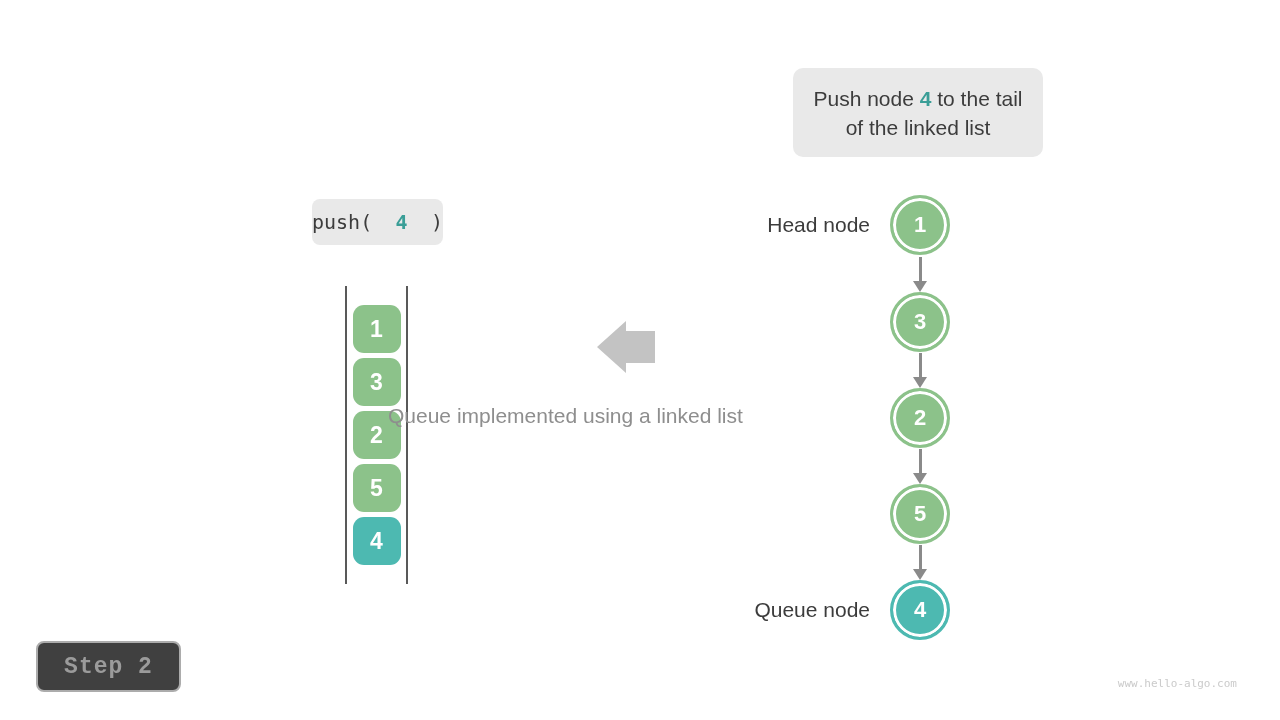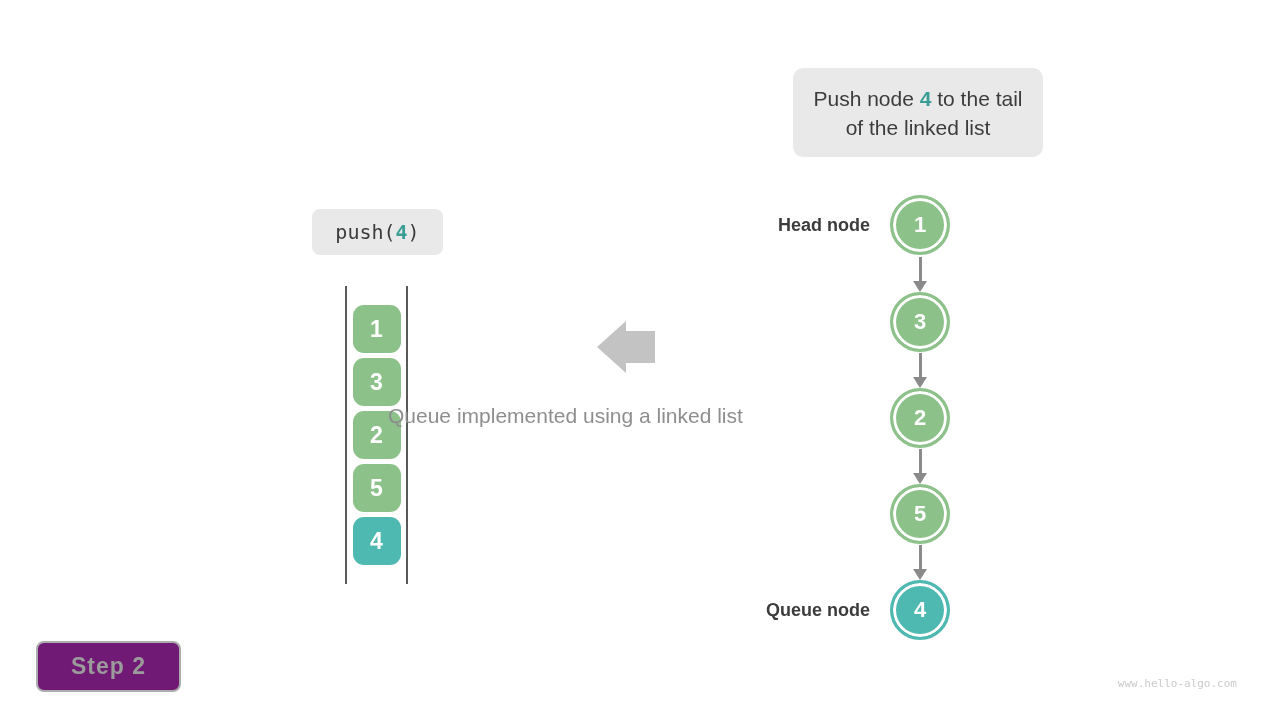--- a/index.html
+++ b/index.html
@@ -16,23 +16,23 @@
   
   .callout{
     position:absolute; left:793px; top:68px; width:250px; height:89px;
     background:var(--bubble_bg); border-radius:10px;
     display:flex; align-items:center; justify-content:center; text-align:center;
     font-size:21px; line-height:29px; color:var(--dark); padding:16px 14px;
   }
   .accent{color:var(--accent); font-weight:bold}
   
   .push-label{
-    position:absolute; left:312px; top:209px; width:131px; height:46px;
+    position:absolute; left:312px; top:199px; width:131px; height:46px;
     background:var(--bubble_bg); border-radius:8px;
-    display:flex; align-items:center; justify-content:center;
+    display:flex; align-items:center; justify-content:space-between;
     font-family:"DejaVu Sans Mono", monospace; font-size:20px; color:var(--dark);
   }
   
   .queue{
     position:absolute; left:345px; top:286px; width:63px; height:298px;
     border-left:2px solid var(--rail_dark); border-right:2px solid var(--rail_dark);
     display:flex; flex-direction:column; align-items:center; gap:5px; padding-top:19px;
   }
   .qbox{
     width:48px; height:48px; border-radius:11px; flex:0 0 auto;
@@ -56,30 +56,30 @@
     display:flex; align-items:center; justify-content:center;
   }
   .ll-node[data-color="teal"]{border-color:var(--teal); background:var(--teal)}
   .ll-arrow{position:absolute; left:23px; width:14px; height:35px;
     display:flex; flex-direction:column; align-items:center}
   .ll-arrow .shaft{width:3px; height:24px; background:var(--connector_gray)}
   .ll-arrow .head{width:0; height:0; border-left:7px solid transparent;
     border-right:7px solid transparent; border-top:11px solid var(--connector_gray)}
   .node-label{
     position:absolute; left:640px; width:230px; text-align:right;
-    font-weight:bold; font-size:18px; color:var(--dark); line-height:26px;
+    font-weight:normal; font-size:21px; color:var(--dark); line-height:26px;
   }
   .head-label{top:212px}
   .tail-label{top:597px}
   
   .step-badge{
     position:absolute; left:36px; top:641px; width:145px; height:51px;
-    background:#701a75; border:2px solid var(--badge_border); border-radius:8px;
+    background:#404040; border:2px solid var(--badge_border); border-radius:8px;
     display:flex; align-items:center; justify-content:center;
-    font-family:Liberation Sans, sans-serif; font-weight:bold; font-size:23px;
+    font-family:Liberation Mono, monospace; font-weight:bold; font-size:23px;
     color:var(--badge_text); letter-spacing:1px;
   }
   
   .watermark{
     position:absolute; right:43px; top:677px;
     font-family:"DejaVu Sans Mono", monospace; font-size:11px; color:var(--watermark);
   }
 </style>
 </head>
 <body>

